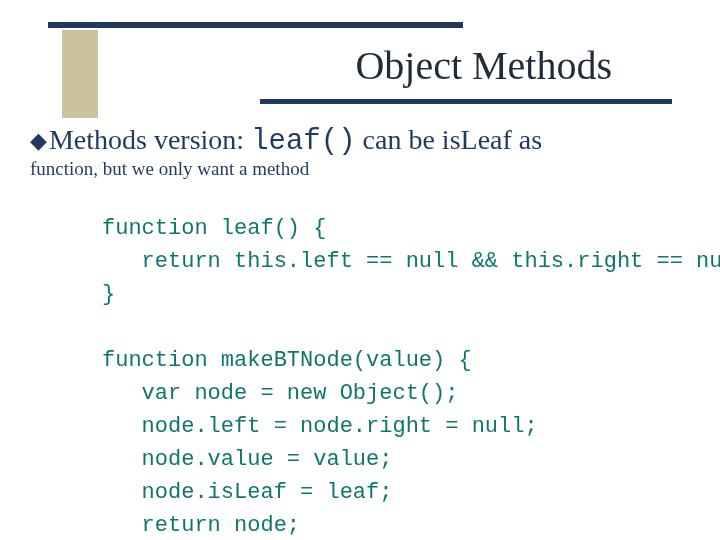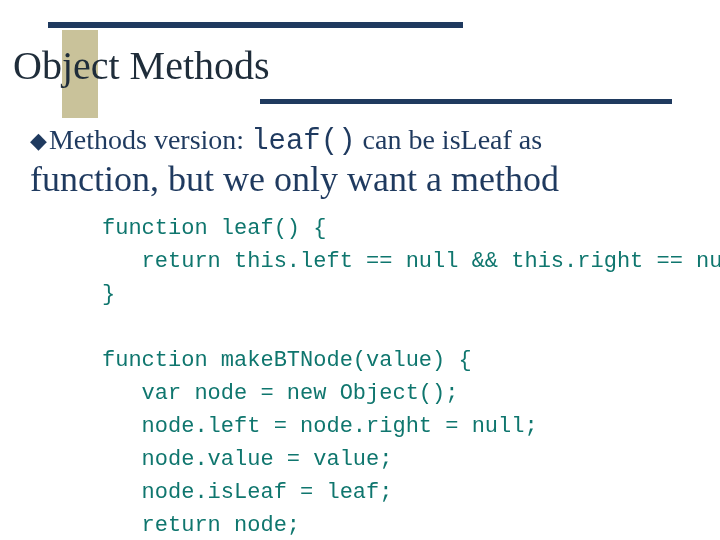--- a/index.html
+++ b/index.html
@@ -25,25 +25,24 @@
     left: 62px;
     width: 36px;
     height: 88px;
     background: #c9c29a;
   }
   .title {
     position: absolute;
     top: 42px;
     left: 0;
     width: 612px;
-    text-align: left;
+    text-align: right;
     font-size: 40px;
     color: #1f2d3a;
     font-weight: 400;
-    margin-left: 13px;
   }
   .sub-rule {
     position: absolute;
     top: 99px;
     left: 260px;
     width: 412px;
     height: 5px;
     background: #1f3a5f;
   }
   .bullet-line {
@@ -65,21 +64,21 @@
   .bullet-line .mono {
     font-family: "Courier New", Courier, monospace;
     font-size: 29px;
   }
   .bullet-cont {
     position: absolute;
     top: 157px;
     left: 30px;
     right: 30px;
     color: #1f3a5f;
-    font-size: 36px;
+    font-size: 19px;
     line-height: 1.25;
   }
   .code-block {
     position: absolute;
     top: 212px;
     left: 102px;
     font-family: "Courier New", Courier, monospace;
     font-size: 22px;
     line-height: 1.5;
     color: #0f766e;

